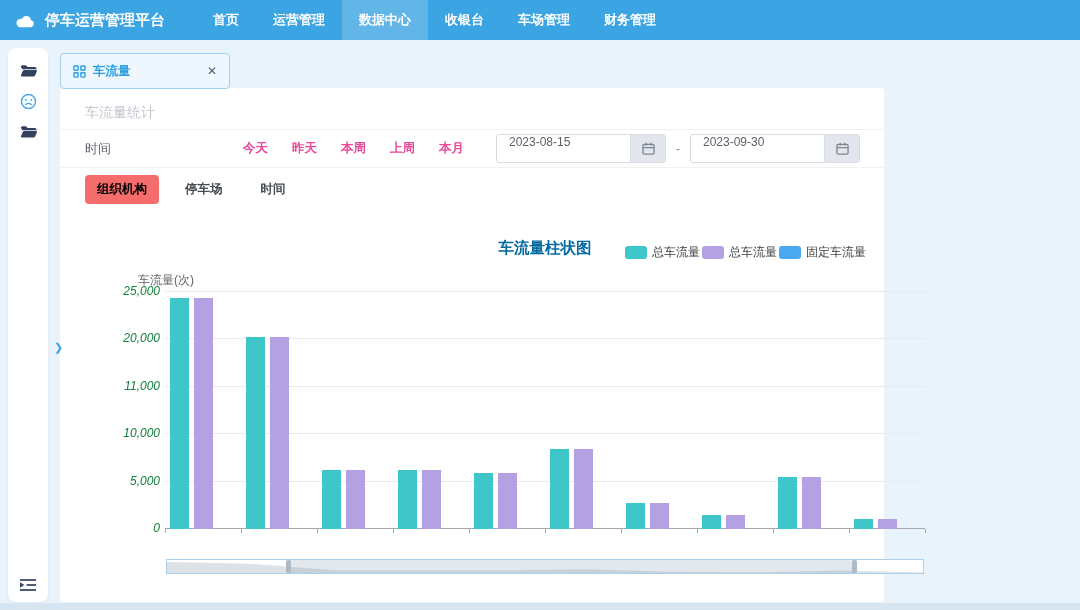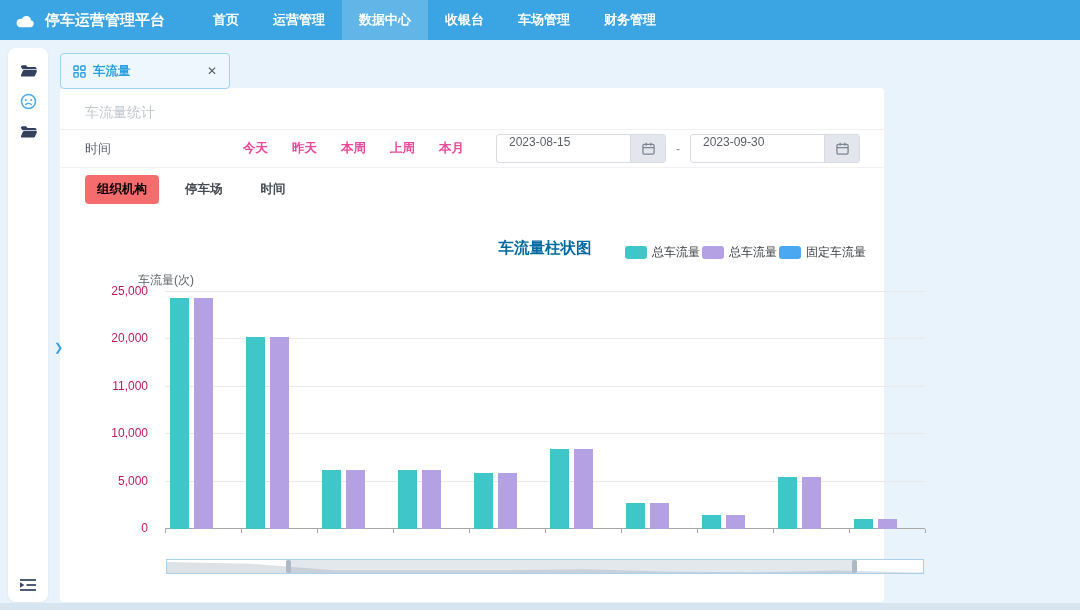--- a/index.html
+++ b/index.html
@@ -52,22 +52,22 @@
   .chart-block{position:relative;height:392px;}
   .chart-title{position:absolute;top:28px;left:105px;width:760px;text-align:center;
                font-weight:bold;font-size:15.5px;color:#0369a1;}
   .legend{position:absolute;top:34px;right:18px;display:flex;align-items:center;gap:2px;}
   .legend-item{display:flex;align-items:center;gap:5px;font-size:12px;color:#3d4045;cursor:pointer;}
   .legend-swatch{width:22px;height:13px;border-radius:3px;}
   .y-name{position:absolute;top:62px;left:78px;font-size:12px;color:#60646b;}
   .plot{position:absolute;top:82px;left:105px;width:760px;height:237px;}
   .gridline{position:absolute;left:0;right:0;height:1px;background:#e9e9e9;}
   .gridline.axis-line{background:#a8a8a8;}
-  .ytick-label{position:absolute;right:100%;margin-right:17px;transform:translateY(6px);
-               font-size:12px;color:#be185d;white-space:nowrap;}
+  .ytick-label{position:absolute;right:100%;margin-right:5px;transform:translateY(6px);
+               font-size:12px;color:#15803d;white-space:nowrap;font-style:italic;}
   .xtick{position:absolute;top:100%;width:1px;height:4px;background:#a8a8a8;}
   .bars-row{position:absolute;left:0;right:0;top:0;bottom:0;display:flex;}
   .bar-group{flex:1;display:flex;align-items:flex-end;justify-content:center;gap:5px;}
   .bar{width:19px;}
   .xlabels{position:absolute;top:325px;left:105px;width:760px;display:flex;}
   .xlabel{flex:1;text-align:center;font-size:12px;color:#5c6066;}
   .slider{position:absolute;top:349px;left:106px;width:758px;height:15px;border:1px solid #a9d0ec;
           background:#fff;box-sizing:border-box;cursor:pointer;}
   .slider svg{position:absolute;left:0;top:0;width:100%;height:100%;}
   .slider-window{position:absolute;top:0;bottom:0;background:rgba(128,150,175,0.22);}

